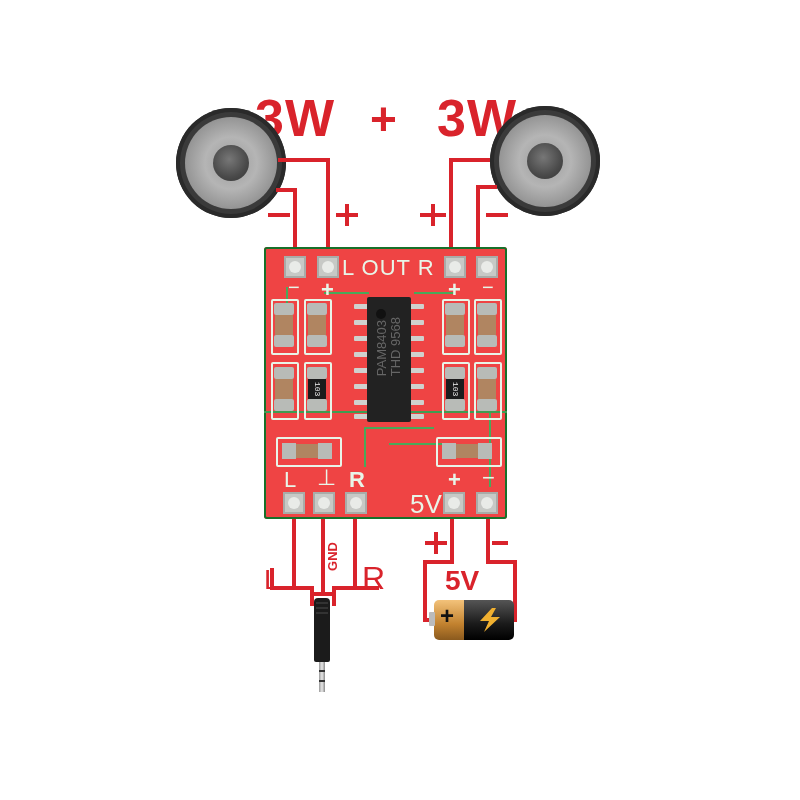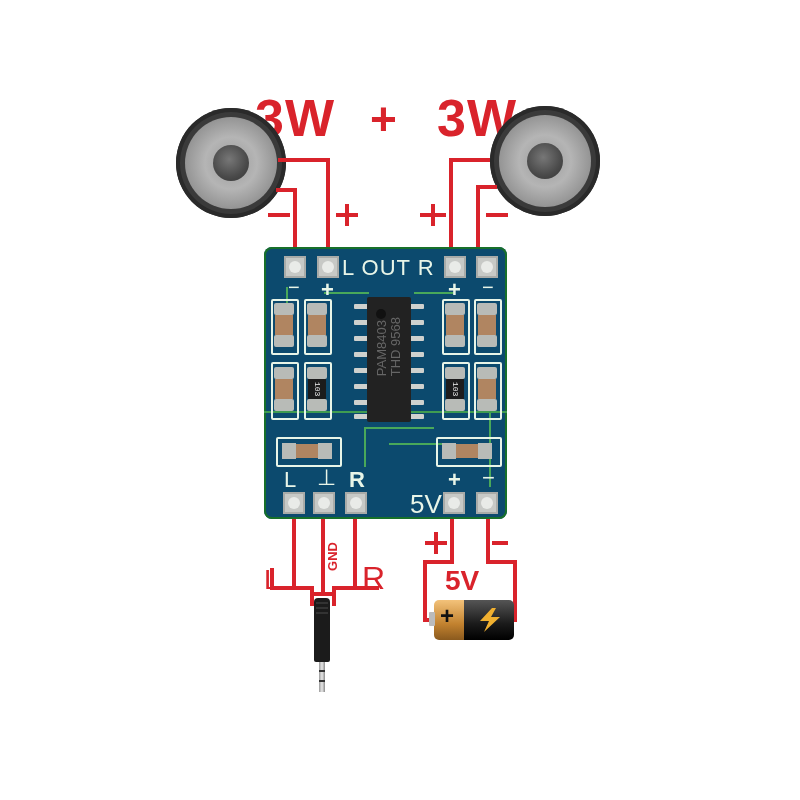--- a/index.html
+++ b/index.html
@@ -1,20 +1,20 @@
 <!DOCTYPE html>
 <html><head>
 <meta charset="utf-8">
 <style>
   html, body { margin:0; padding:0; background:#ffffff; }
   body { width:800px; height:800px; position:relative; overflow:hidden; font-family:"Liberation Sans", sans-serif; }
   .abs { position:absolute; }
   .power-title { position:absolute; top:92px; font-family:"Liberation Sans", sans-serif; font-weight:bold; font-size:52px; color:#d9232b; letter-spacing:1px; line-height:1; }
   .wire-label { position:absolute; font-family:"Liberation Sans", sans-serif; color:#d9232b; line-height:1; }
-  .pcb { position:absolute; left:264px; top:247px; width:243px; height:272px; background:#0c4a6e; border-radius:8px; box-shadow: inset 0 0 0 2px #17702a; }
+  .pcb { position:absolute; left:264px; top:247px; width:243px; height:272px; background:#ef4444; border-radius:3px; box-shadow: inset 0 0 0 2px #17702a; }
   .silk { position:absolute; color:#e8f5e8; font-family:"Liberation Sans", sans-serif; line-height:1; }
   .pad { position:absolute; width:22px; height:22px; background:#c7c9c6; border:2px solid #a9aba8; box-sizing:border-box; }
   .pad::after { content:""; position:absolute; left:3px; top:3px; width:12px; height:12px; border-radius:50%; background:#e9ebe8; }
   .smd { position:absolute; width:20px; height:44px; }
   .smd .cap { position:absolute; left:0; width:20px; height:12px; background:#b8bbb7; border-radius:2px; }
   .smd .body { position:absolute; left:1px; top:12px; width:18px; height:20px; background:#b08561; }
   .smd .body.res { background:#1c1c1c; color:#eee; font-size:8px; font-family:"Liberation Mono", monospace; writing-mode:vertical-rl; text-align:center; line-height:18px; }
   .smd-frame { position:absolute; border:2px solid #e8f5e8; border-radius:2px; }
   .chip { position:absolute; left:367px; top:297px; width:44px; height:125px; background:#222; border-radius:2px; }
   .chip-text { position:absolute; left:8px; top:20px; color:#666; font-family:"Liberation Sans", sans-serif; font-size:13px; writing-mode:vertical-rl; transform:rotate(180deg); line-height:14px; }

